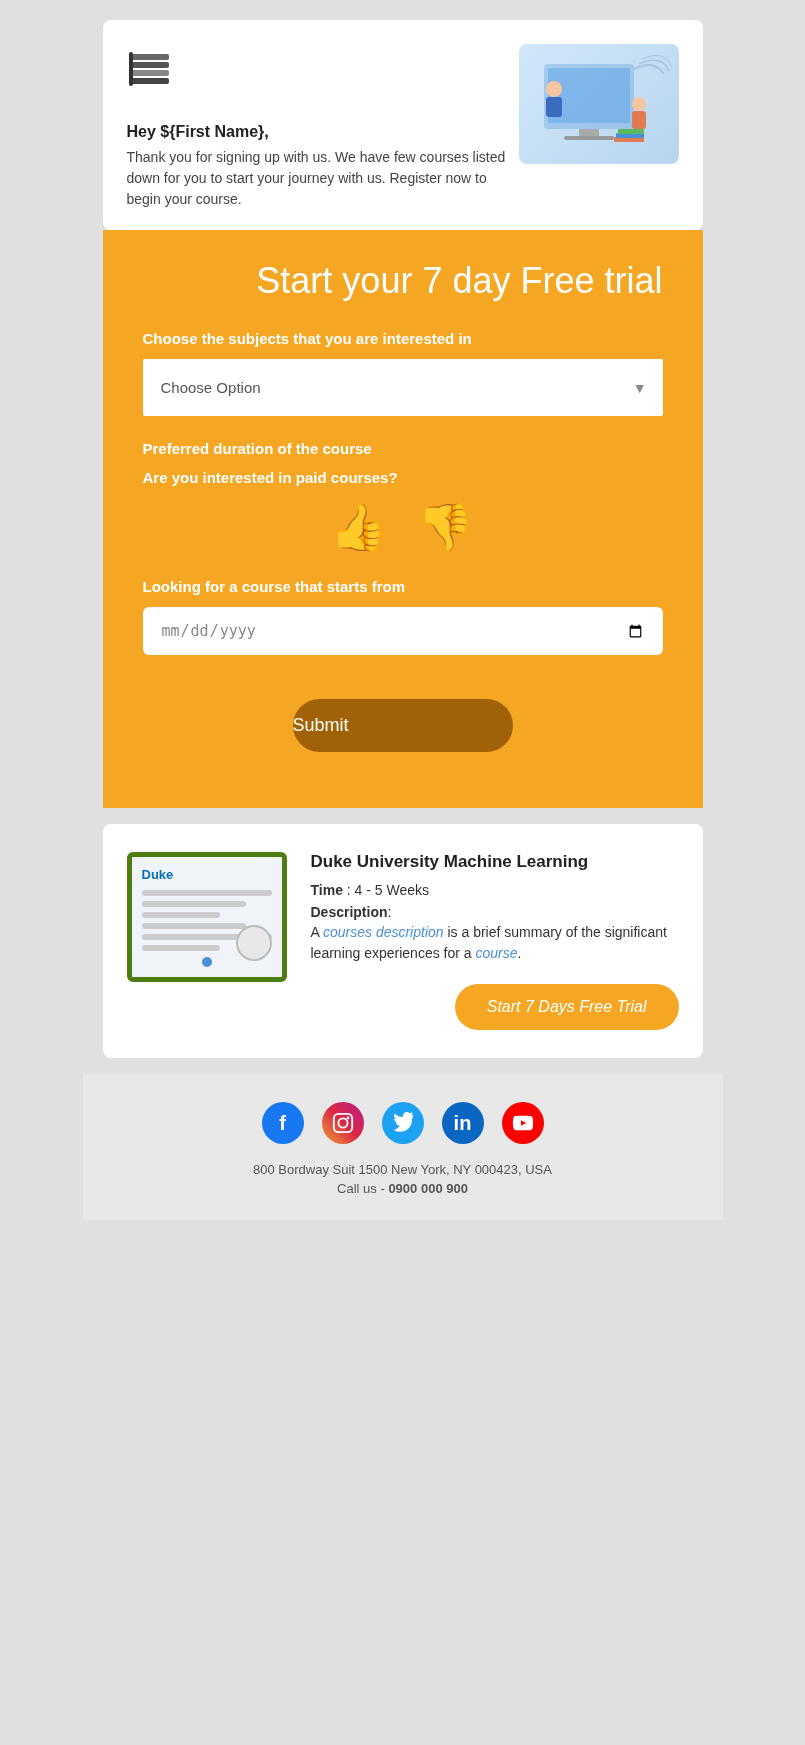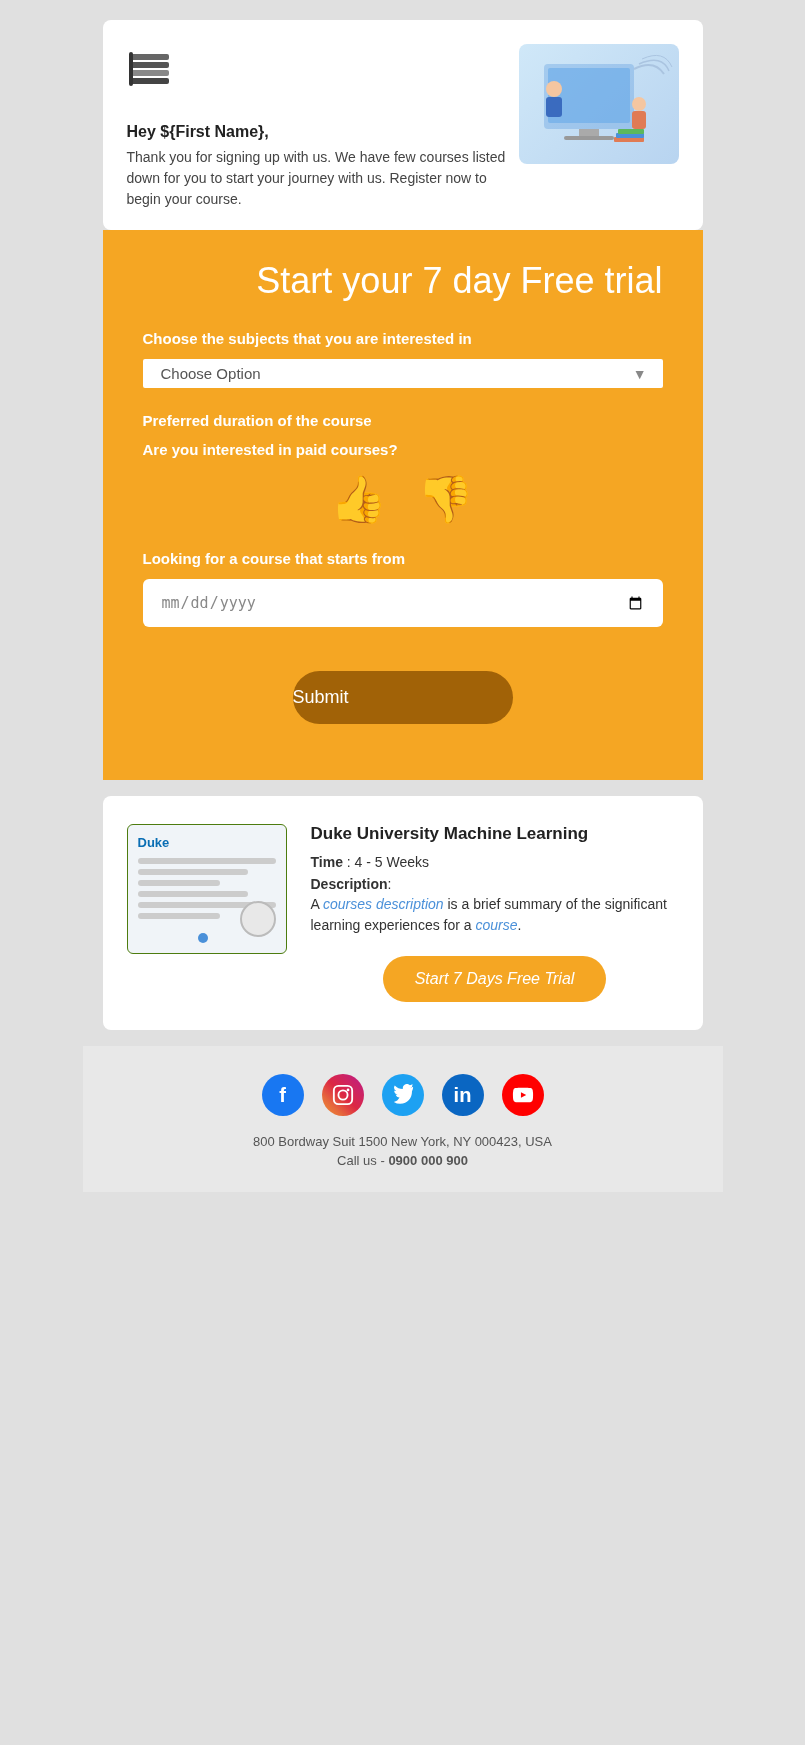--- a/index.html
+++ b/index.html
@@ -81,21 +81,21 @@
       font-weight: bold;
       margin-bottom: 12px;
       display: block;
     }
     .select-wrapper {
       position: relative;
       margin-bottom: 24px;
     }
     .select-field {
       width: 100%;
-      padding: 6px 18px;
+      padding: 20px 18px;
       font-size: 15px;
       border: none;
       border-radius: 2px;
       background: #ffffff;
       color: #555;
       appearance: none;
       cursor: pointer;
       outline: none;
     }
     .select-arrow {
@@ -184,21 +184,21 @@
       display: flex;
       gap: 24px;
       align-items: flex-start;
     }
     .course-thumbnail {
       width: 160px;
       height: 130px;
       background: #f0f4f8;
       border-radius: 6px;
       flex-shrink: 0;
-      border: 1px solid #4d7c0f;
+      border: 5px solid #4d7c0f;
       display: flex;
       flex-direction: column;
       align-items: flex-start;
       justify-content: flex-start;
       padding: 10px;
       position: relative;
       overflow: hidden;
     }
     .course-thumb-logo {
       font-size: 13px;
@@ -254,21 +254,21 @@
     .course-description {
       font-size: 14px;
       color: #333;
       margin-top: 2px;
       line-height: 1.5;
     }
     .course-description .highlight { font-style: italic; color: #4a90d9; }
     .trial-btn-row {
       margin-top: 20px;
       display: flex;
-      justify-content: center;
+      justify-content: flex-end;
     }
     .trial-btn {
       padding: 14px 32px;
       background: #F5A623;
       color: #ffffff;
       border: none;
       border-radius: 30px;
       font-size: 16px;
       cursor: pointer;
       font-style: italic;

